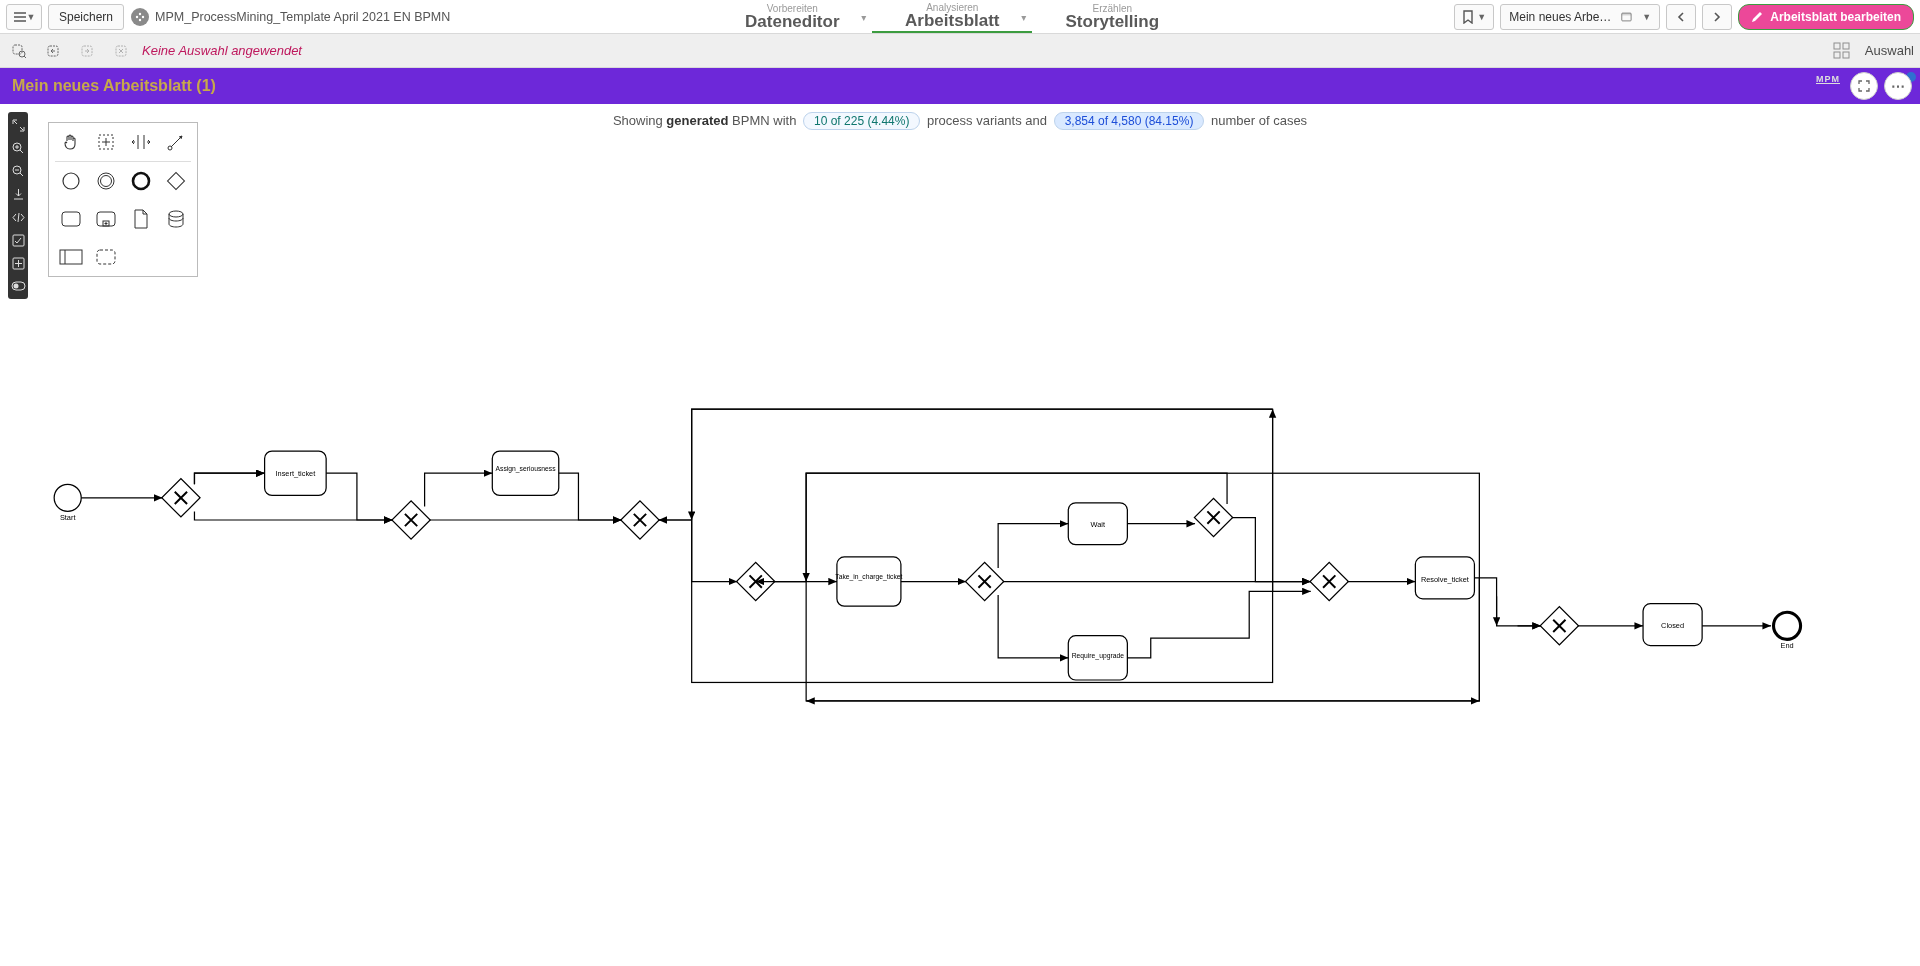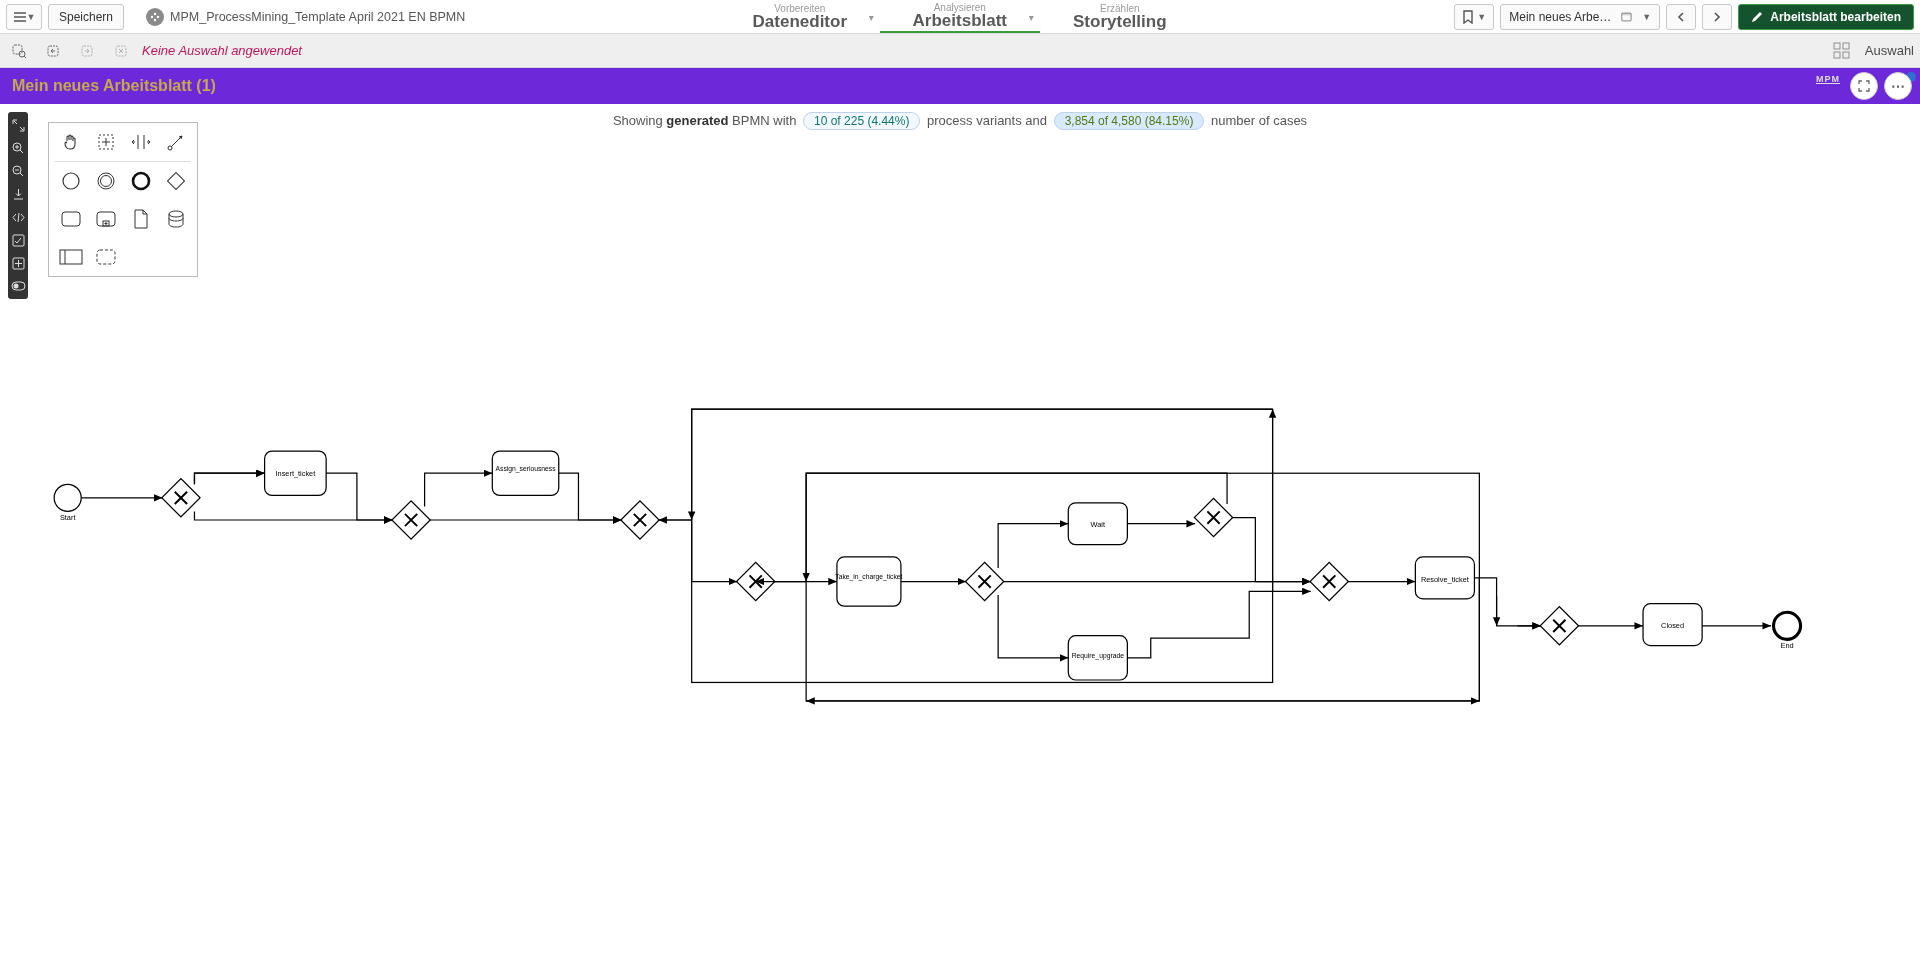--- a/index.html
+++ b/index.html
@@ -30,32 +30,33 @@
     border: 1px solid #c8c8c8;
     border-radius: 3px;
     background: #fafafa;
     cursor: pointer;
     font-size: 12px;
     color: #333;
   }
   .btn.menu { width: 36px; padding:0; }
   .btn.menu svg { margin-right:-2px; }
   .btn.green {
-    background: #14532d;
+    background: #ec4899;
     border-color: #3c9c40;
     color: #fff;
     font-weight: 600;
     padding: 0 12px;
+    border-radius: 11px;
   }
   .btn.icon-only { width:30px; padding:0; }
   .app-title {
     display: flex;
     align-items: center;
     gap: 6px;
-    margin-left: 16px;
+    margin-left: 1px;
     color: #555;
     font-size: 12.5px;
   }
   .app-title .dot {
     width:18px;height:18px;border-radius:50%;background:#8a8a8a;
     display:flex;align-items:center;justify-content:center;color:#fff;font-size:10px;
   }
   .nav-tabs {
     display: flex;
     margin: 16px auto;
@@ -118,21 +119,21 @@
   .content { position:relative; height: calc(100% - 34px - 34px - 36px); background:#fff;}
   .info-line {
     text-align:center;padding:8px 0;font-size:13px;color:#555;
   }
   .info-line .chip{
     display:inline-block;border:1px solid #bdd3ec;border-radius:11px;
     padding:1px 10px;font-size:12px;color:#0f766e;background:#f3f8ff;
     margin:0 3px;
   }
   .info-line .chip.sel{
-    background:#d9e9ff;color:#4d7c0f;
+    background:#d9e9ff;color:#1d4ed8;
   }
   .info-line strong{color:#333;font-weight:600;}
   
   .mini-toolbar{
     position:absolute;left:8px;top:8px;width:20px;
     background:#333;border-radius:3px;
     display:flex;flex-direction:column;padding:3px 0;gap:3px;
   }
   .mini-toolbar .mb{
     width:20px;height:20px;display:flex;align-items:center;justify-content:center;

